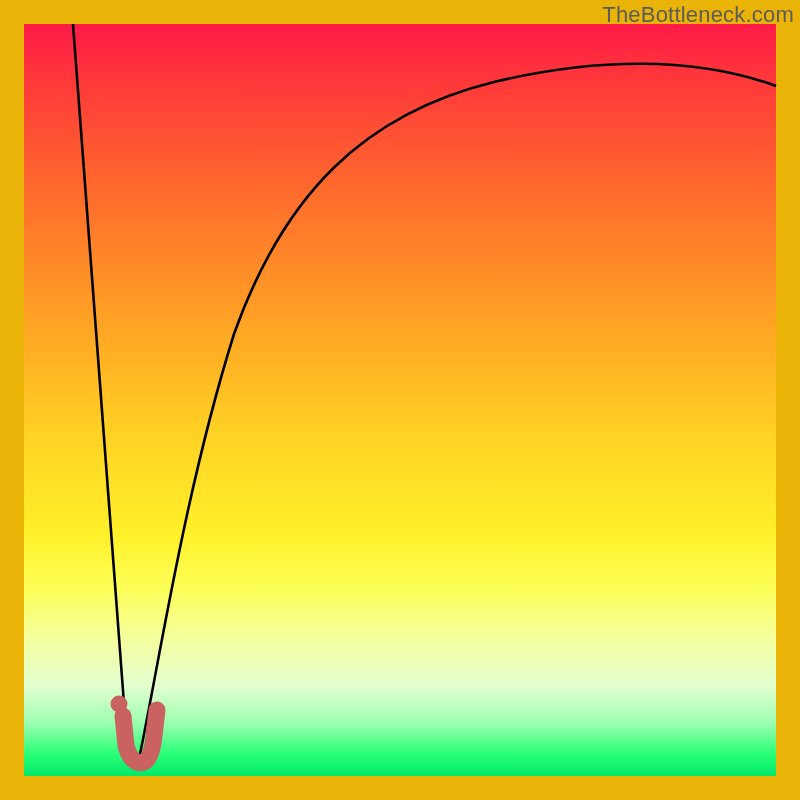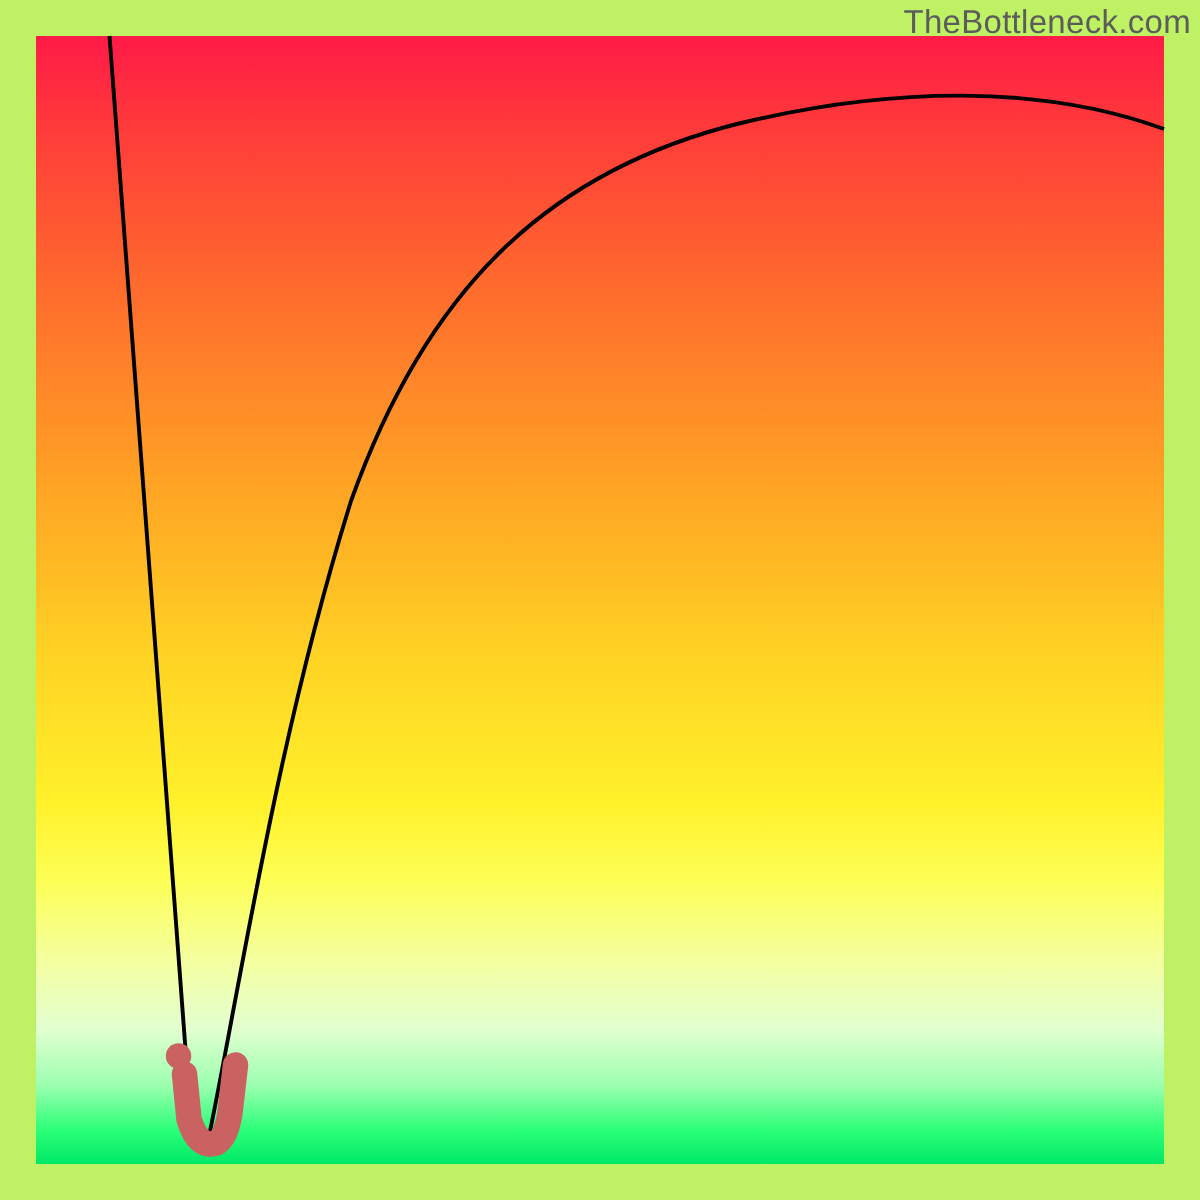--- a/index.html
+++ b/index.html
@@ -9,21 +9,21 @@
     height: 800px;
     background: #000;
     overflow: hidden;
     font-family: Arial, Helvetica, sans-serif;
   }
   .frame {
     position: absolute;
     left: 0; top: 0;
     width: 800px;
     height: 800px;
-    background: #bef264;
+    background: #eab308;
   }
   .plot {
     position: absolute;
     left: 24px;
     top: 24px;
     width: 752px;
     height: 752px;
     background: linear-gradient(to bottom,
       #ff1a47 0%,
       #ff3a3a 8%,

